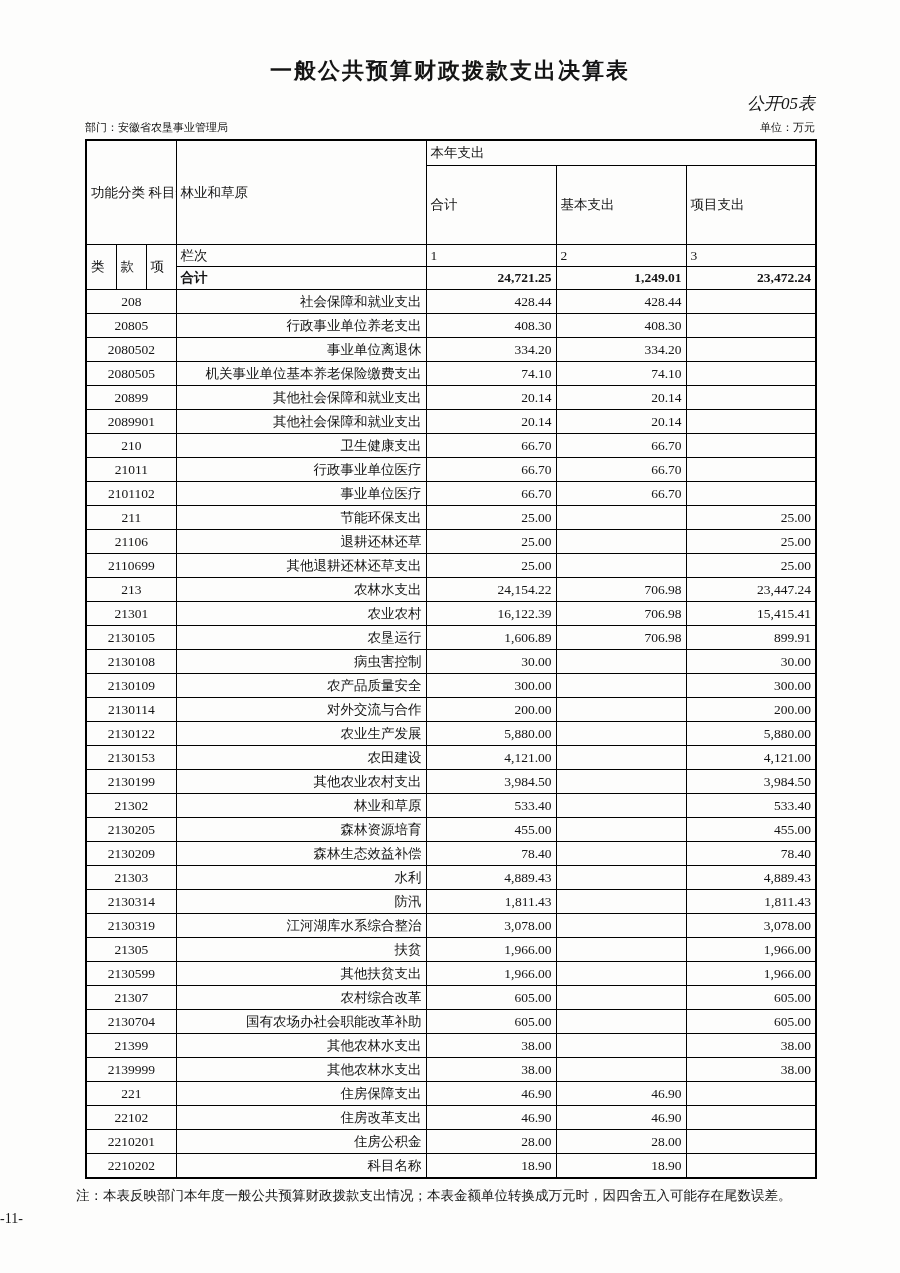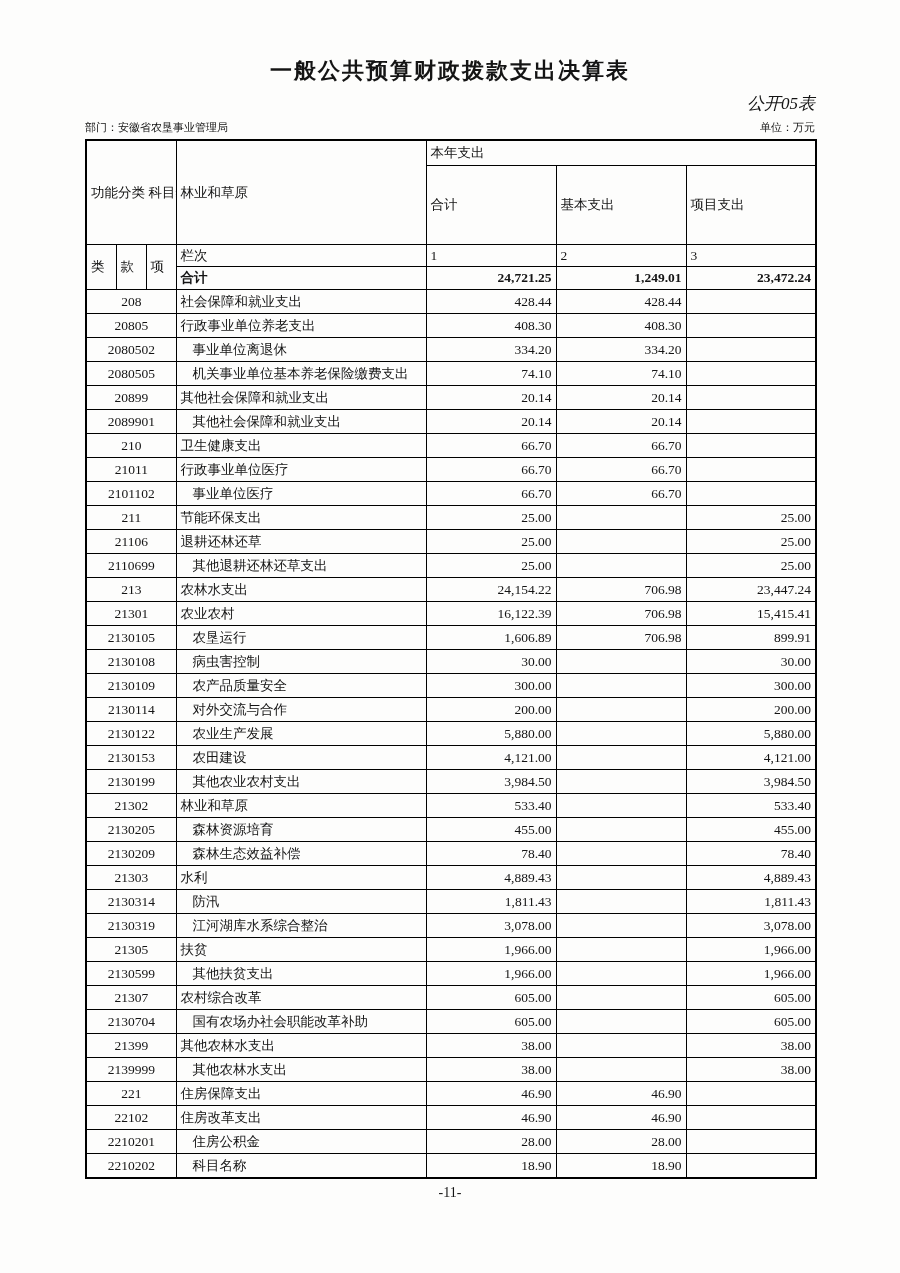--- a/index.html
+++ b/index.html
@@ -43,35 +43,35 @@
     border:1px solid #000;
     font-size:13.5px;
     padding:0 4px;
     overflow:hidden;
     white-space:nowrap;
     line-height:1.15;
   }
   td.c{text-align:left;margin-left:7px;}
   td.num{text-align:right;}
   td.code{text-align:center;padding-left:3px;}
-  td.name{text-align:left;}
+  td.name{text-align:right;}
   td.name.indent{padding-left:16px;}
   tr.hdr-a td{height:24px;}
   tr.hdr-b td{height:78px;}
   tr.hdr-c td{height:21px;}
   tr.hdr-d td{height:22px;font-weight:bold;}
   tbody tr td{height:23px;}
   .hdr-code{white-space:normal;line-height:1.5;}
   .note{
     margin:8px 0 0 76px;
     font-size:13.5px;
     width:790px;
   }
   .page-num{
-    text-align:center;
+    text-align:left;
     font-size:14px;
     margin-top:6px;
   }
 </style>
 </head>
 <body>
 
 <div class="page">
 
   <h1 class="doc-title">一般公共预算财政拨款支出决算表</h1>
@@ -376,16 +376,17 @@
         <tr>
           <td class="code" colspan="3">2210202</td>
           <td class="name indent">科目名称</td>
           <td class="num">18.90</td>
           <td class="num">18.90</td>
           <td class="num"></td>
         </tr>
       </tbody>
   </table>
 
+  <div class="note">注：本表反映部门本年度一般公共预算财政拨款支出情况；本表金额单位转换成万元时，因四舍五入可能存在尾数误差。</div>
 
   <div class="page-num">-11-</div>
 
 </div>
 
 </body></html>

